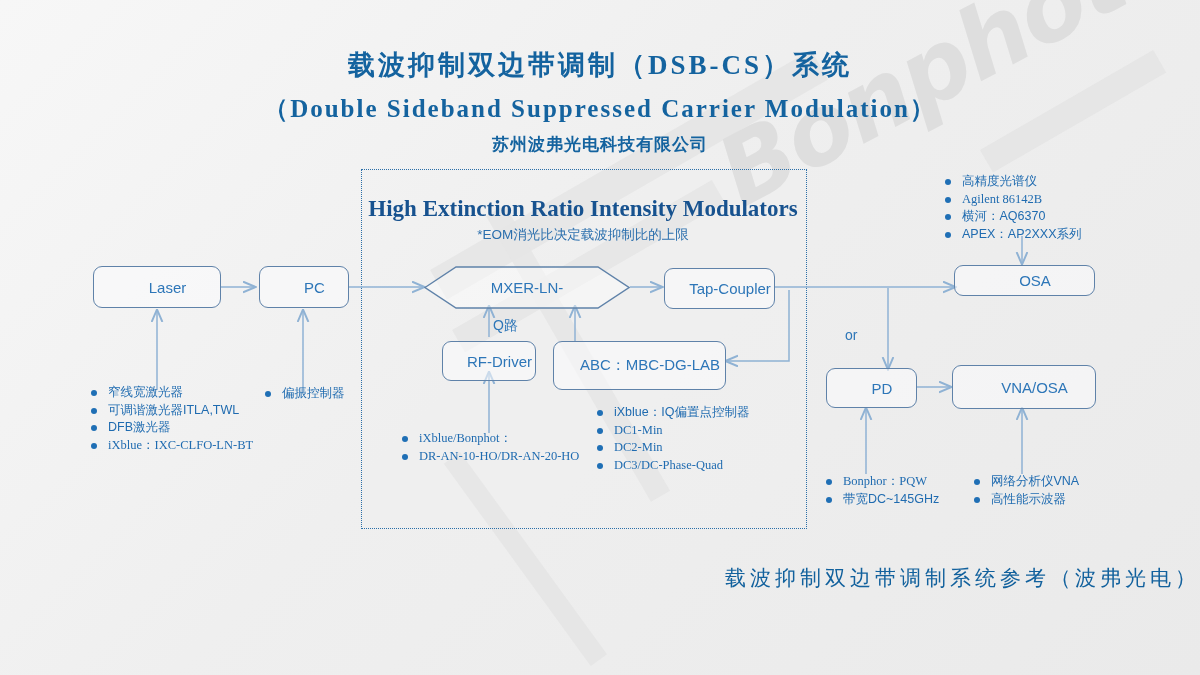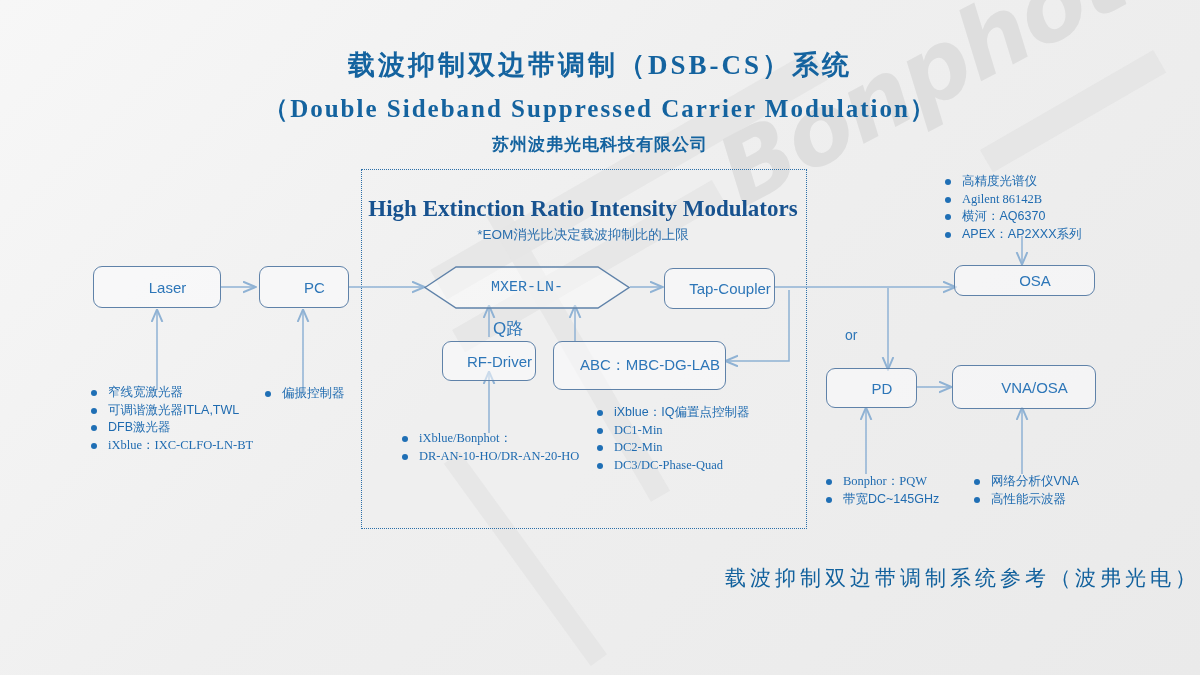--- a/index.html
+++ b/index.html
@@ -70,21 +70,21 @@
     position:absolute;box-sizing:border-box;
     border:1.4px solid #5f82a9;border-radius:9px;
     background:rgba(252,252,253,0.55);
     display:flex;align-items:center;justify-content:center;
     color:#2d76b8;font-size:15px;font-family:"Liberation Sans",sans-serif;padding-left:21px;
   }
   .hexwrap{position:absolute;}
   .hexwrap svg{display:block;}
   .hexlabel{
     position:absolute;inset:0;display:flex;align-items:center;justify-content:center;
-    color:#2d76b8;font-size:15px;font-family:Liberation Mono, monospace;
+    color:#2d76b8;font-size:15px;font-family:Liberation Sans, sans-serif;
   }
 
   
   svg.wires{position:absolute;left:0;top:0;width:1200px;height:675px;overflow:visible;}
   .w{fill:none;stroke:#8fb2d4;stroke-width:1.5;}
 
   
   .blist{position:absolute;font-family:"Liberation Serif",serif;color:#1f6bb0;}
   .blist .row{display:flex;align-items:flex-start;line-height:1.32;margin-bottom:1px;}
   .bdot{
@@ -92,21 +92,21 @@
     margin-top:6px;margin-right:11px;flex:0 0 auto;
   }
   .btxt{font-size:12.5px;white-space:nowrap;}
   .btxt.cjk{font-family:"Liberation Sans",sans-serif;font-size:12.5px;}
   .or-label{
     position:absolute;font-family:"Liberation Sans",sans-serif;
     font-size:14px;color:#2d76b8;
   }
   .q-label{
     position:absolute;font-family:"Liberation Sans",sans-serif;
-    font-size:17px;color:#2d76b8;
+    font-size:14px;color:#2d76b8;
   }
 </style>
 </head>
 <body>
 
 <div id="stage">
 
   <div class="wm-wrap">
     <div class="wm-sh wm-s1"></div>
     <div class="wm-sh wm-s2"></div>

